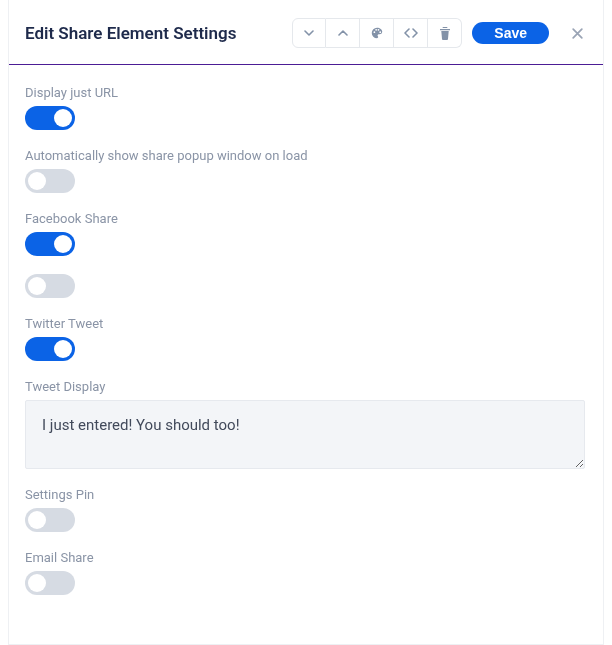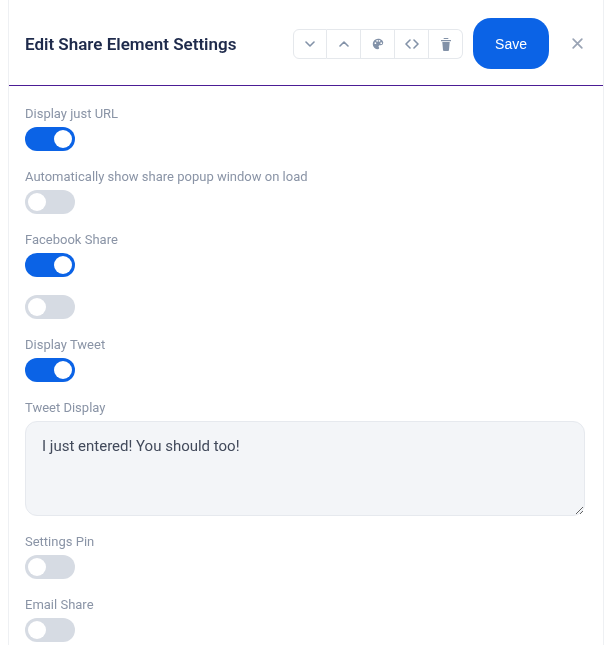--- a/index.html
+++ b/index.html
@@ -66,24 +66,24 @@
       border-left: none;
     }
     .save-btn {
       margin-left: 10px;
       background: #0b5ed7;
       background: #0d6efd;
       background: #0b63e6;
       color: #fff;
       border: none;
       border-radius: 18px;
-      height: 51px;
+      height: 22px;
       padding: 0 22px;
       font-size: 14px;
-      font-weight: 400;
+      font-weight: 700;
       cursor: pointer;
       text-align: right;
     }
     .close-btn {
       margin-left: 18px;
       background: none;
       border: none;
       color: #9aa4b5;
       font-size: 18px;
       cursor: pointer;
@@ -131,27 +131,27 @@
       background: #fff;
       border-radius: 50%;
       transition: left .15s;
     }
     .toggle.on .knob {
       left: 29px;
     }
     textarea.msg {
       width: 560px;
       max-width: 100%;
-      height: 95px;
+      height: 69px;
       padding: 14px 16px;
       font-size: 15px;
       color: #424a5b;
       background: #f3f5f8;
       border: 1px solid #e6e9ee;
-      border-radius: 12px;
+      border-radius: 2px;
       resize: both;
       font-family: inherit;
       line-height: 1.4;
     }
     svg {
       display: block;
     }
   </style>
 </head>
 <body>
@@ -224,21 +224,21 @@
     <div class="field">
       <span class="field-label">Facebook Share</span>
       <span class="toggle on"><span class="knob"></span></span>
     </div>
 
     <div class="field">
       <span class="toggle"><span class="knob"></span></span>
     </div>
 
     <div class="field">
-      <span class="field-label">Display Tweet</span>
+      <span class="field-label">Twitter Tweet</span>
       <span class="toggle on"><span class="knob"></span></span>
     </div>
 
     <div class="field">
       <span class="field-label">Tweet Display</span>
       <textarea class="msg" style="">I just entered! You should too!</textarea>
     </div>
 
     <div class="field">
       <span class="field-label">Settings Pin</span>

